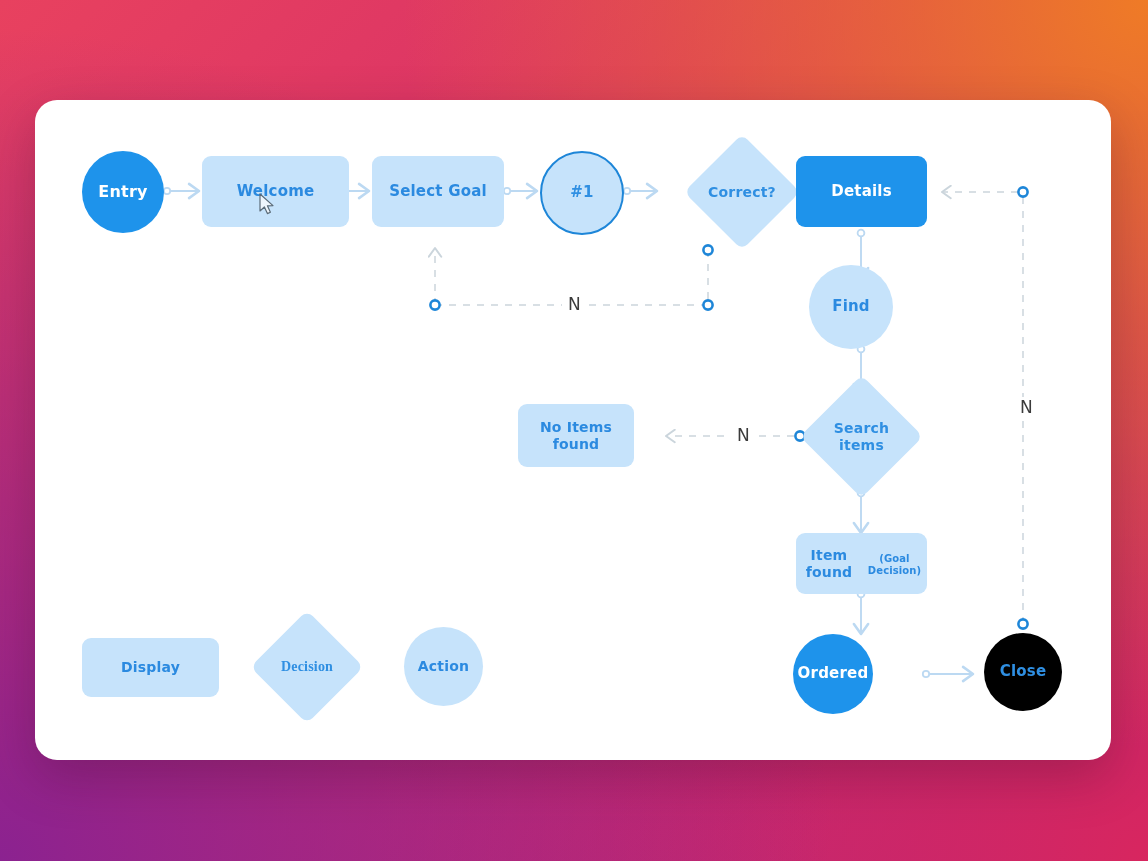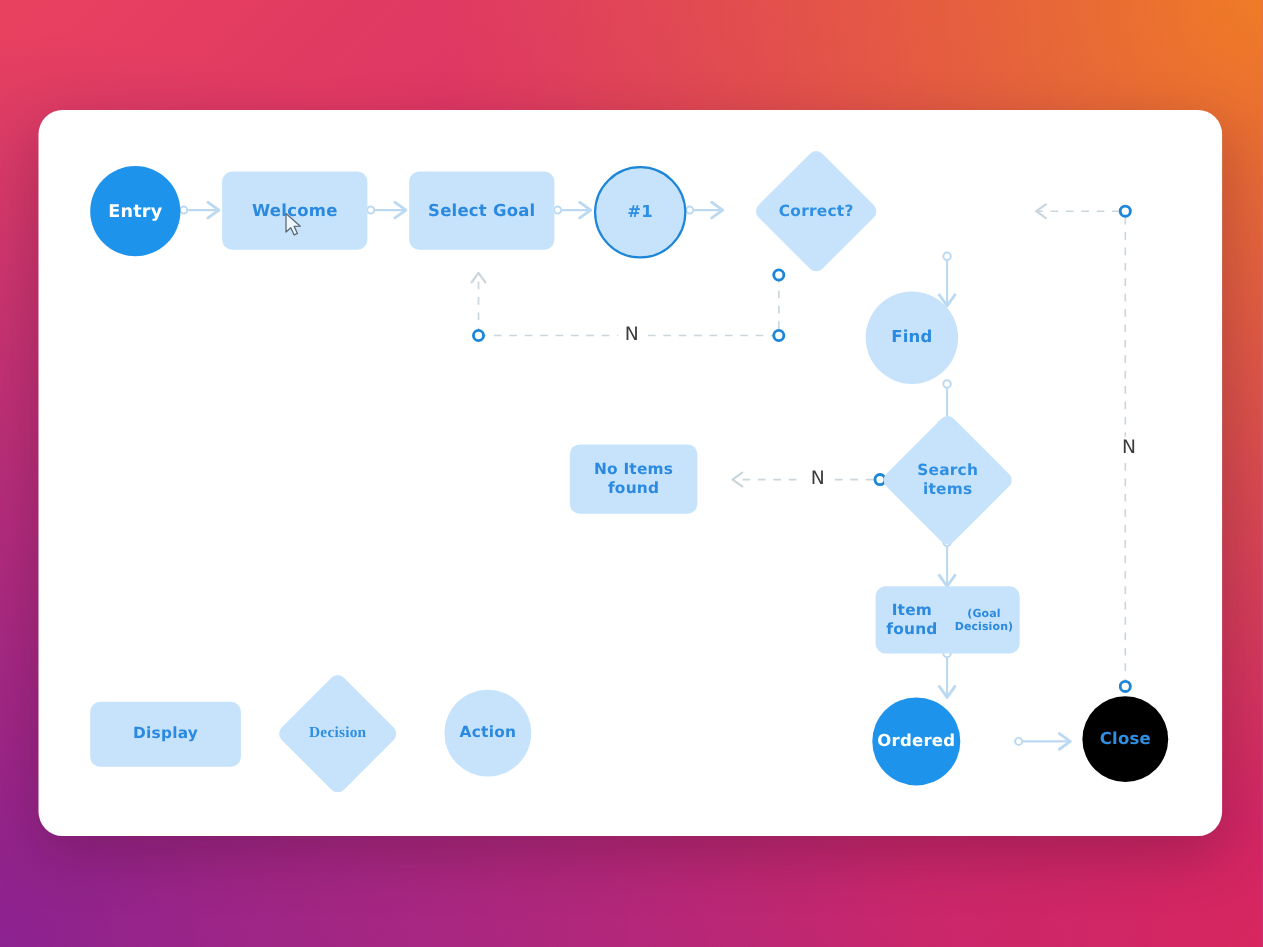--- a/index.html
+++ b/index.html
@@ -162,39 +162,42 @@
     </g>
     <circle cx="988" cy="92" r="4.6" fill="#ffffff" stroke="#1e86d8" stroke-width="2.6"></circle>
     <circle cx="988" cy="524" r="4.6" fill="#ffffff" stroke="#1e86d8" stroke-width="2.6"></circle>
 
   </svg>
 
   <div class="node n-circle fill-solid" style="left:47px; top:51px; width:82px; height:82px; font-size:16px;">
     <span>Entry</span>
   </div>
 
-  <div class="node n-rect fill-light" style="left:167px; top:56px; width:132px; height:71px; font-size:15px;">
+  <div class="node n-rect fill-light" style="left:167px; top:56px; width:147px; height:71px; font-size:15px;">
     <span>Welcome</span>
   </div>
 
   <div class="node n-rect fill-light" style="left:337px; top:56px; width:132px; height:71px; font-size:15px; padding:0 16px;">
     <span>Select Goal</span>
   </div>
 
   <div class="node n-circle ring-node" style="left:505px; top:51px; width:84px; height:84px; font-size:15px;">
     <span>#1</span>
   </div>
 
   <div class="node n-diamond" style="left:666px; top:51px; width:82px; height:82px; font-size:14px;">
     <span class="dia-shape" style="background:#c6e3fb;"></span>
     <span class="dia-label" style="color:#2f8fe2; width:110px;">Correct?</span>
   </div>
 
-
-  <div class="node n-circle fill-light" style="left:752px; top:165px; width:84px; height:84px; font-size:15px;justify-content:center;">
+  <div class="node n-rect fill-solid" style="left:761px; top:56px; width:131px; height:71px; font-size:15px;">
+    <span>Details</span>
+  </div>
+
+  <div class="node n-circle fill-light" style="left:774px; top:165px; width:84px; height:84px; font-size:15px;justify-content:center;">
     <span>Find</span>
   </div>
 
   <div class="node n-diamond" style="left:783px; top:293px; width:87px; height:87px; font-size:14px;">
     <span class="dia-shape" style="background:#c6e3fb;"></span>
     <span class="dia-label" style="color:#2f8fe2; width:70px;">Search items</span>
   </div>
 
   <div class="node n-rect fill-light" style="left:483px; top:304px; width:116px; height:63px; font-size:14px;">
     <span>No Items found</span>

